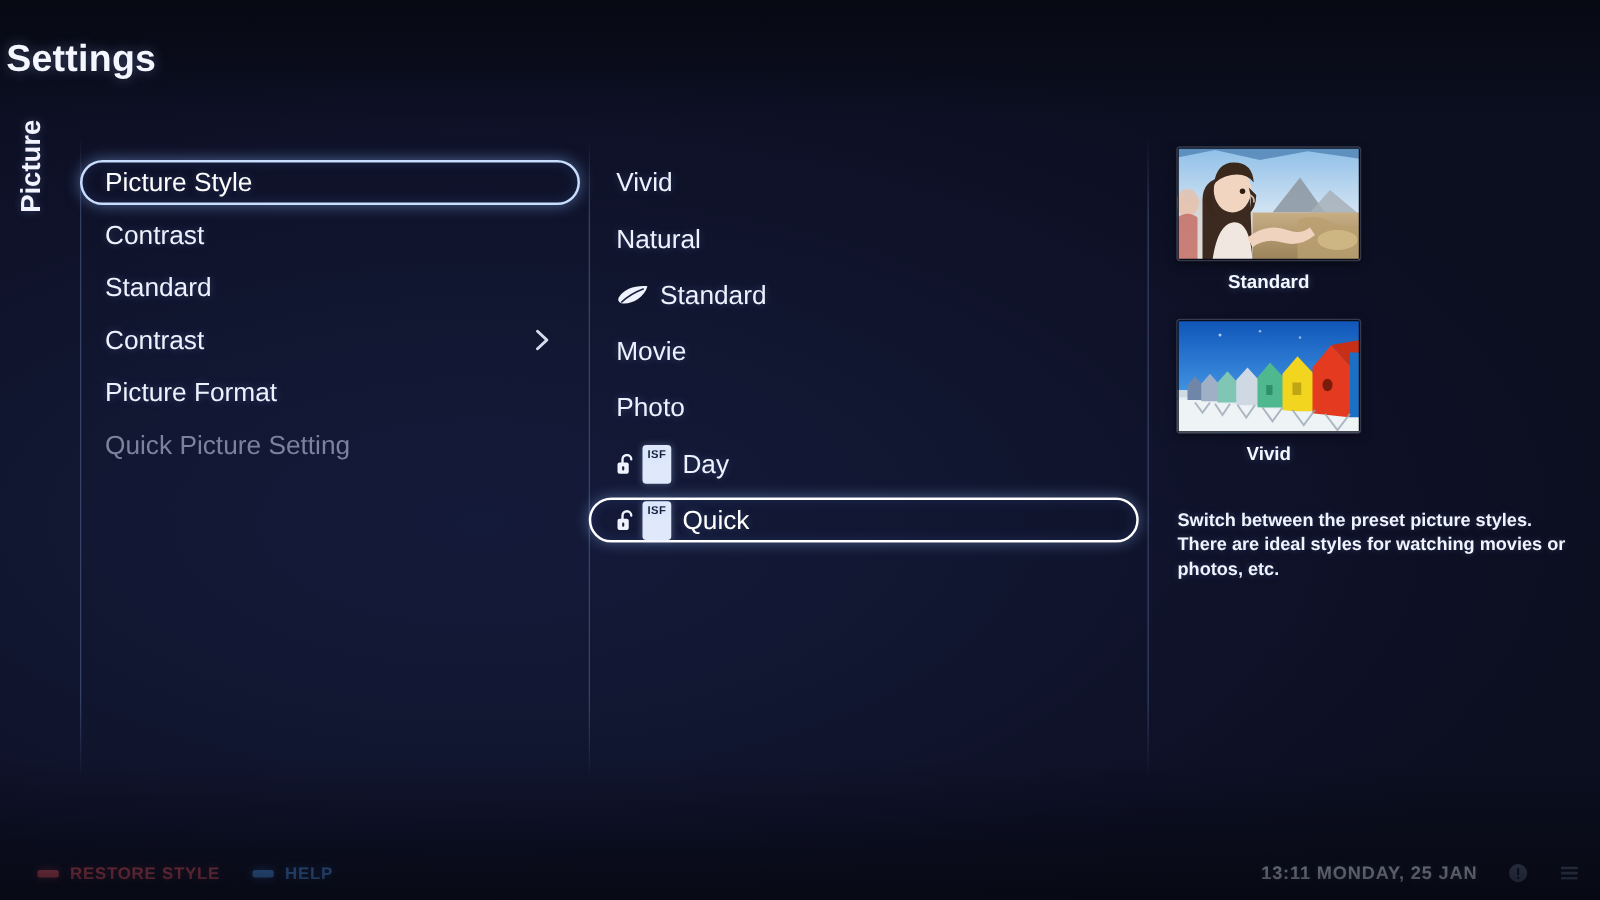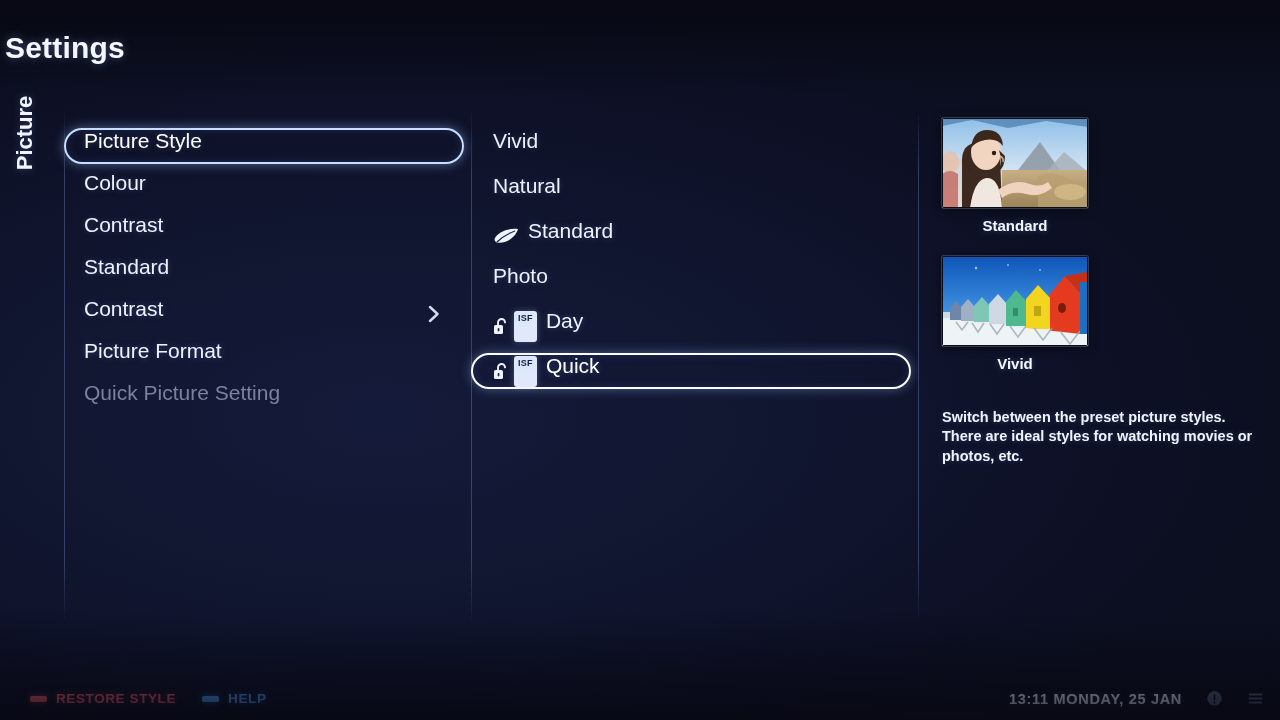--- a/index.html
+++ b/index.html
@@ -67,21 +67,21 @@
   .menu{
     position:absolute;
     display:flex; flex-direction:column;
   }
   #col-settings{ left:64px; top:128px; width:400px; }
   #col-styles{ left:471px; top:128px; width:440px; }
 
   .menu-item{
     position:relative;
     height:36px;
-    display:flex; 
+    display:flex; align-items:center;
     padding:0 18px;
     margin-bottom:6px;
     border:2px solid transparent;
     border-radius:20px;
     color:#eef2ff;
     font-size:21px;
     font-weight:400;
     white-space:nowrap;
     text-shadow:0 0 7px rgba(140,175,255,.28);
   }
@@ -184,23 +184,20 @@
 
   <div class="col-sep" id="sep-1"></div>
   <div class="col-sep" id="sep-2"></div>
   <div class="col-sep" id="sep-3"></div>
 
   <div class="menu" id="col-settings">
       <div class="menu-item selected">
         <span class="label">Picture Style</span>
       </div>
       <div class="menu-item">
-        <span class="label">Colour</span>
-      </div>
-      <div class="menu-item">
         <span class="label">Contrast</span>
       </div>
       <div class="menu-item">
         <span class="label">Standard</span>
       </div>
       <div class="menu-item">
         <span class="label">Contrast</span>
         <svg class="chev" viewBox="0 0 12 18" xmlns="http://www.w3.org/2000/svg">
           <path d="M2 2 L9.5 9 L2 16" fill="none" stroke="#e6edff" stroke-width="2.4" stroke-linecap="round" stroke-linejoin="round"></path>
         </svg>
@@ -222,20 +219,23 @@
       <div class="menu-item">
         <span class="icon-slot">
           <span>
             <svg class="leaf-icon" viewBox="0 0 26 16" xmlns="http://www.w3.org/2000/svg">
               <path d="M25 1 C16 0 6 3 2 10 C1 12 2 14 4 14.5 C11 16 22 11 25 1 Z" fill="#eef3ff"></path>
               <path d="M22 3 C14 6 8 10 4 14" stroke="#1a2040" stroke-width="1.3" fill="none"></path>
             </svg>
           </span>
         </span>
         <span class="label">Standard</span>
+      </div>
+      <div class="menu-item">
+        <span class="label">Movie</span>
       </div>
       <div class="menu-item">
         <span class="label">Photo</span>
       </div>
       <div class="menu-item">
         <span class="icon-slot">
           <span>
             <svg class="lock-icon" viewBox="0 0 15 17" xmlns="http://www.w3.org/2000/svg">
               <path d="M5 7 V4.6 C5 2.4 6.7 1 8.6 1 C10.5 1 12 2.5 12 4.4" fill="none" stroke="#eef3ff" stroke-width="1.9" stroke-linecap="round"></path>
               <rect x="1" y="7" width="9" height="9" rx="1.6" fill="#eef3ff"></rect>

